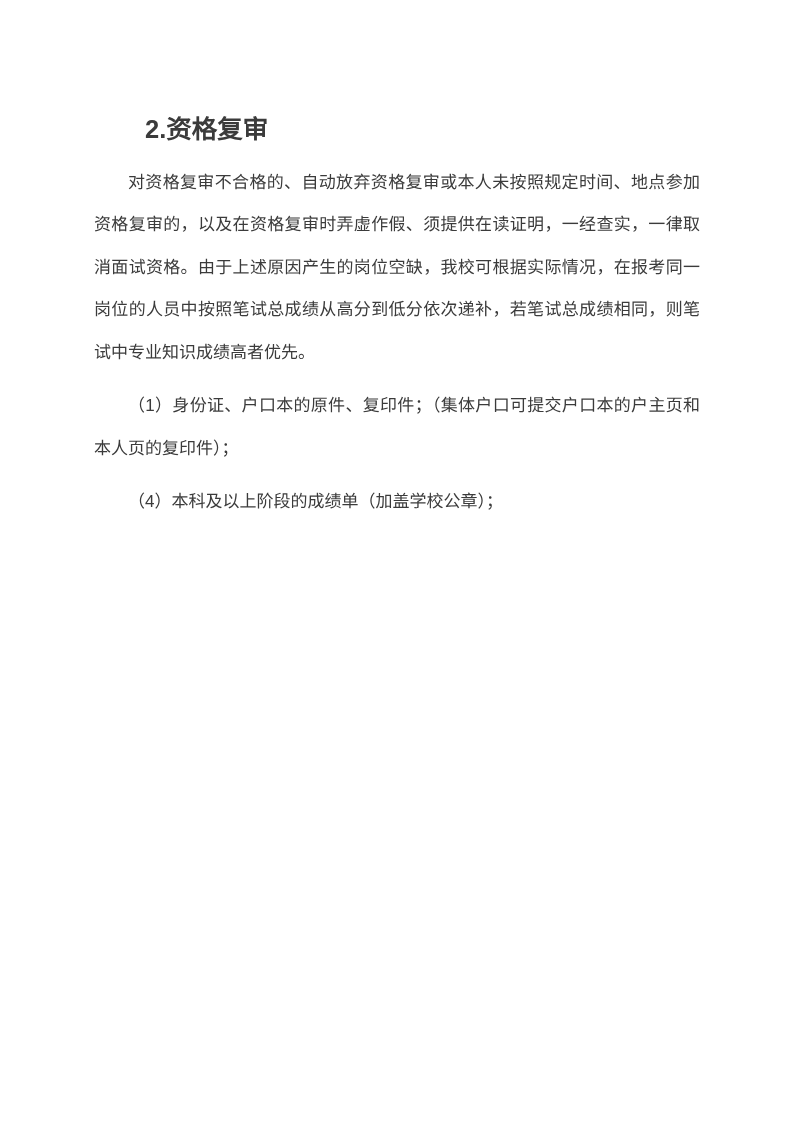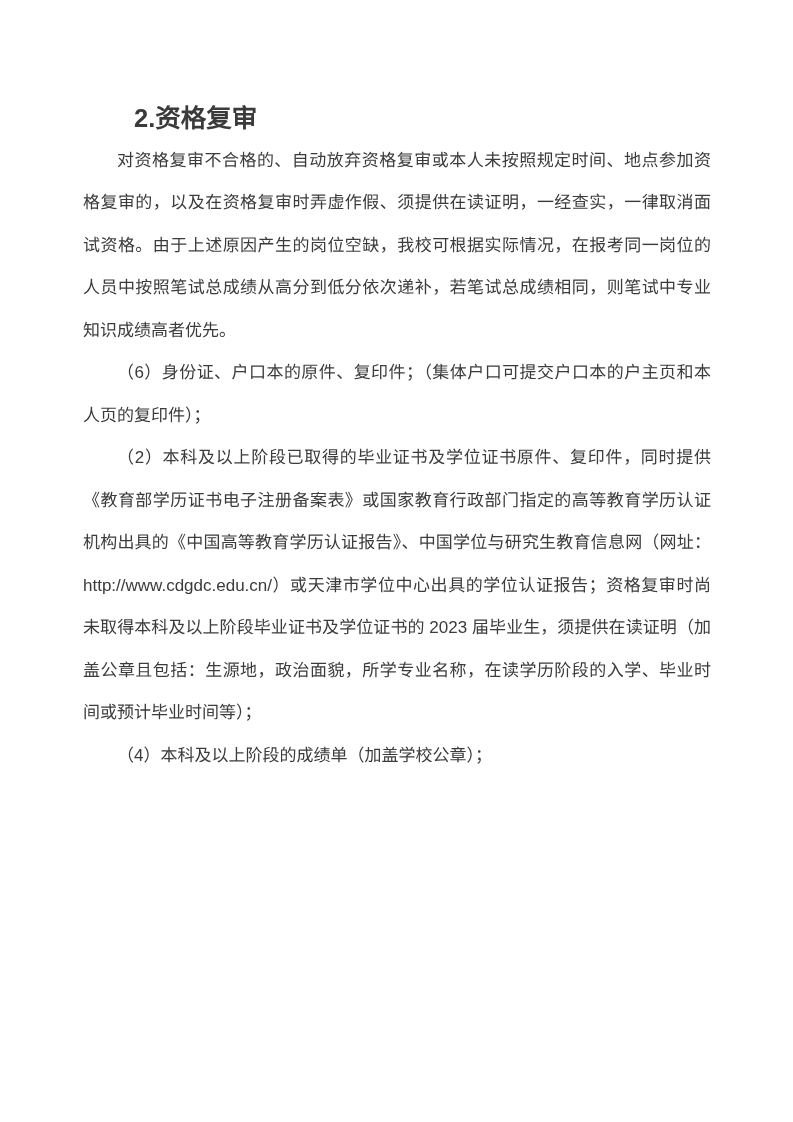--- a/index.html
+++ b/index.html
@@ -17,33 +17,32 @@
     box-sizing: border-box;
     width: 793px;
     height: 1122px;
     background: #ffffff;
     padding: 97px 82px 40px 83px;
     color: #3b3b3b;
     font-size: 17px;
     line-height: 42.5px;
   }
   .blk {
-    margin: 0;
+    margin: 11px;
     padding: 0;
     text-indent: 2em;
     text-align: justify;
     word-break: break-all;
   }
   .blk.bold {
     font-weight: bold;
     text-align: left;
   }
 </style>
 </head>
 <body>
 
 <div class="page">
   <h2 class="blk bold">2.资格复审</h2>
   <p class="blk">对资格复审不合格的、自动放弃资格复审或本人未按照规定时间、地点参加资格复审的，以及在资格复审时弄虚作假、须提供在读证明，一经查实，一律取消面试资格。由于上述原因产生的岗位空缺，我校可根据实际情况，在报考同一岗位的人员中按照笔试总成绩从高分到低分依次递补，若笔试总成绩相同，则笔试中专业知识成绩高者优先。</p>
-  <p class="blk">（6）身份证、户口本的原件、复印件；（集体户口可提交户口本的户主页和本人页的复印件）；</p>
-  <p class="blk">（2）本科及以上阶段已取得的毕业证书及学位证书原件、复印件，同时提供《教育部学历证书电子注册备案表》或国家教育行政部门指定的高等教育学历认证机构出具的《中国高等教育学历认证报告》、中国学位与研究生教育信息网（网址：http://www.cdgdc.edu.cn/）或天津市学位中心出具的学位认证报告；资格复审时尚未取得本科及以上阶段毕业证书及学位证书的 2023 届毕业生，须提供在读证明（加盖公章且包括：生源地，政治面貌，所学专业名称，在读学历阶段的入学、毕业时间或预计毕业时间等）；</p>
+  <p class="blk">（1）身份证、户口本的原件、复印件；（集体户口可提交户口本的户主页和本人页的复印件）；</p>
   <p class="blk">（4）本科及以上阶段的成绩单（加盖学校公章）；</p>
 </div>
 
 </body></html>

